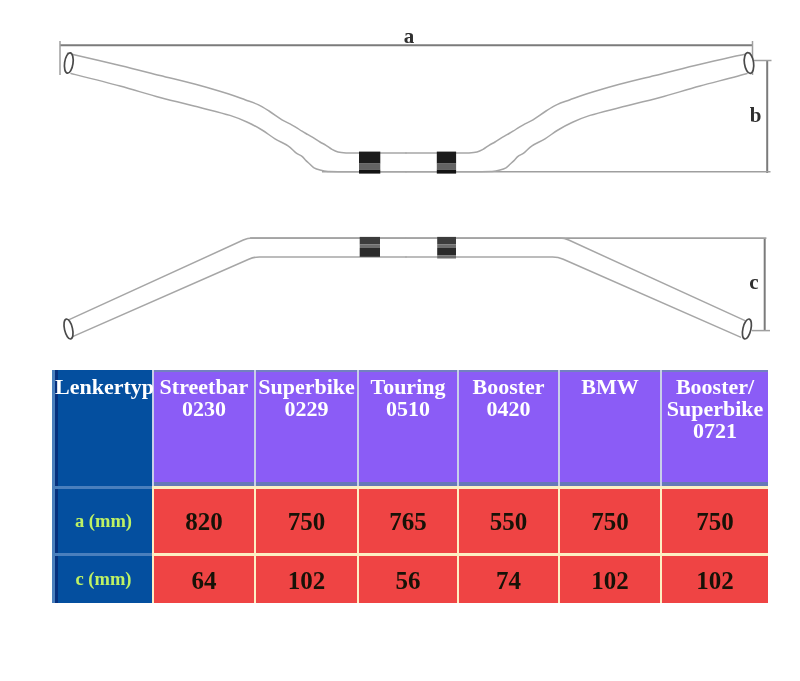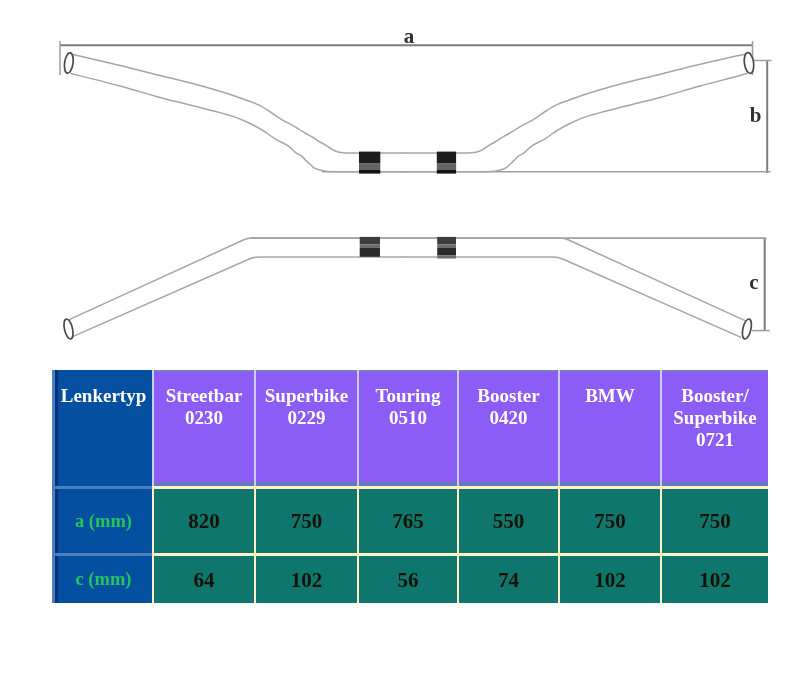--- a/index.html
+++ b/index.html
@@ -3,26 +3,26 @@
 <meta charset="utf-8">
 <style>
   html,body{margin:0;padding:0;}
   *{-webkit-font-smoothing:antialiased;}
   body{width:800px;height:681px;background:#ffffff;font-family:"Liberation Serif",serif;overflow:hidden;position:relative;}
   #stage{position:absolute;left:0;top:0;width:800px;height:681px;}
   svg.diagram{position:absolute;left:0;top:0;display:block;}
   .dimlabel{font-family:"Liberation Serif",serif;font-size:21px;font-weight:bold;fill:#303030;}
   .spec{position:absolute;left:52px;top:370px;width:716px;border-collapse:separate;border-spacing:0;table-layout:fixed;}
   .spec th,.spec td{padding:0;margin:0;text-align:center;vertical-align:middle;font-weight:bold;box-sizing:border-box;}
-  .spec th.hdr{height:116px;color:#ffffff;font-size:19px;line-height:22px;vertical-align:top;padding:15px 0 0 0;}
+  .spec th.hdr{height:116px;color:#ffffff;font-size:22px;line-height:22px;vertical-align:top;padding:6px 0 0 0;}
   .spec th.hdr-dark{background:#044f9f;border-left:3px solid #4a7fbd;box-shadow:inset 3px 0 0 #06307e;}
   .spec th.hdr-light{background:#8b5cf6;border-left:2px solid #c9cfe8;box-shadow:inset 0 -5px 0 -1px #6878b8, inset 0 3px 0 -1px #7380c0;}
   .spec th.hdr span{display:block;}
-  .spec td.rowlbl{background:#044f9f;color:#22c55e;font-size:18.5px;line-height:1;padding-top:0px;border-top:3px solid #4a7fbd;border-left:3px solid #4a7fbd;box-shadow:inset 3px 0 0 #06307e;}
-  .spec td.cell{background:#0f766e;color:#171207;font-size:21px;line-height:1;padding-top:1px;border-left:2px solid #fdf0c4;border-top:3px solid #fdf0c4;}
+  .spec td.rowlbl{background:#044f9f;color:#bef264;font-size:18.5px;line-height:1;padding-top:0px;border-top:3px solid #4a7fbd;border-left:3px solid #4a7fbd;box-shadow:inset 3px 0 0 #06307e;}
+  .spec td.cell{background:#ef4444;color:#171207;font-size:25px;line-height:1;padding-top:1px;border-left:2px solid #fdf0c4;border-top:3px solid #fdf0c4;}
   tbody tr{height:67px;}
   tbody tr:last-child{height:50px;}
 </style>
 </head>
 <body>
 
 <div id="stage">
   <svg class="diagram" id="svg-top" width="800" height="200" viewBox="0 0 800 200">
     <g>
       <line x1="60" y1="45.3" x2="753" y2="45.3" stroke="#7b7b7b" stroke-width="2"></line>

